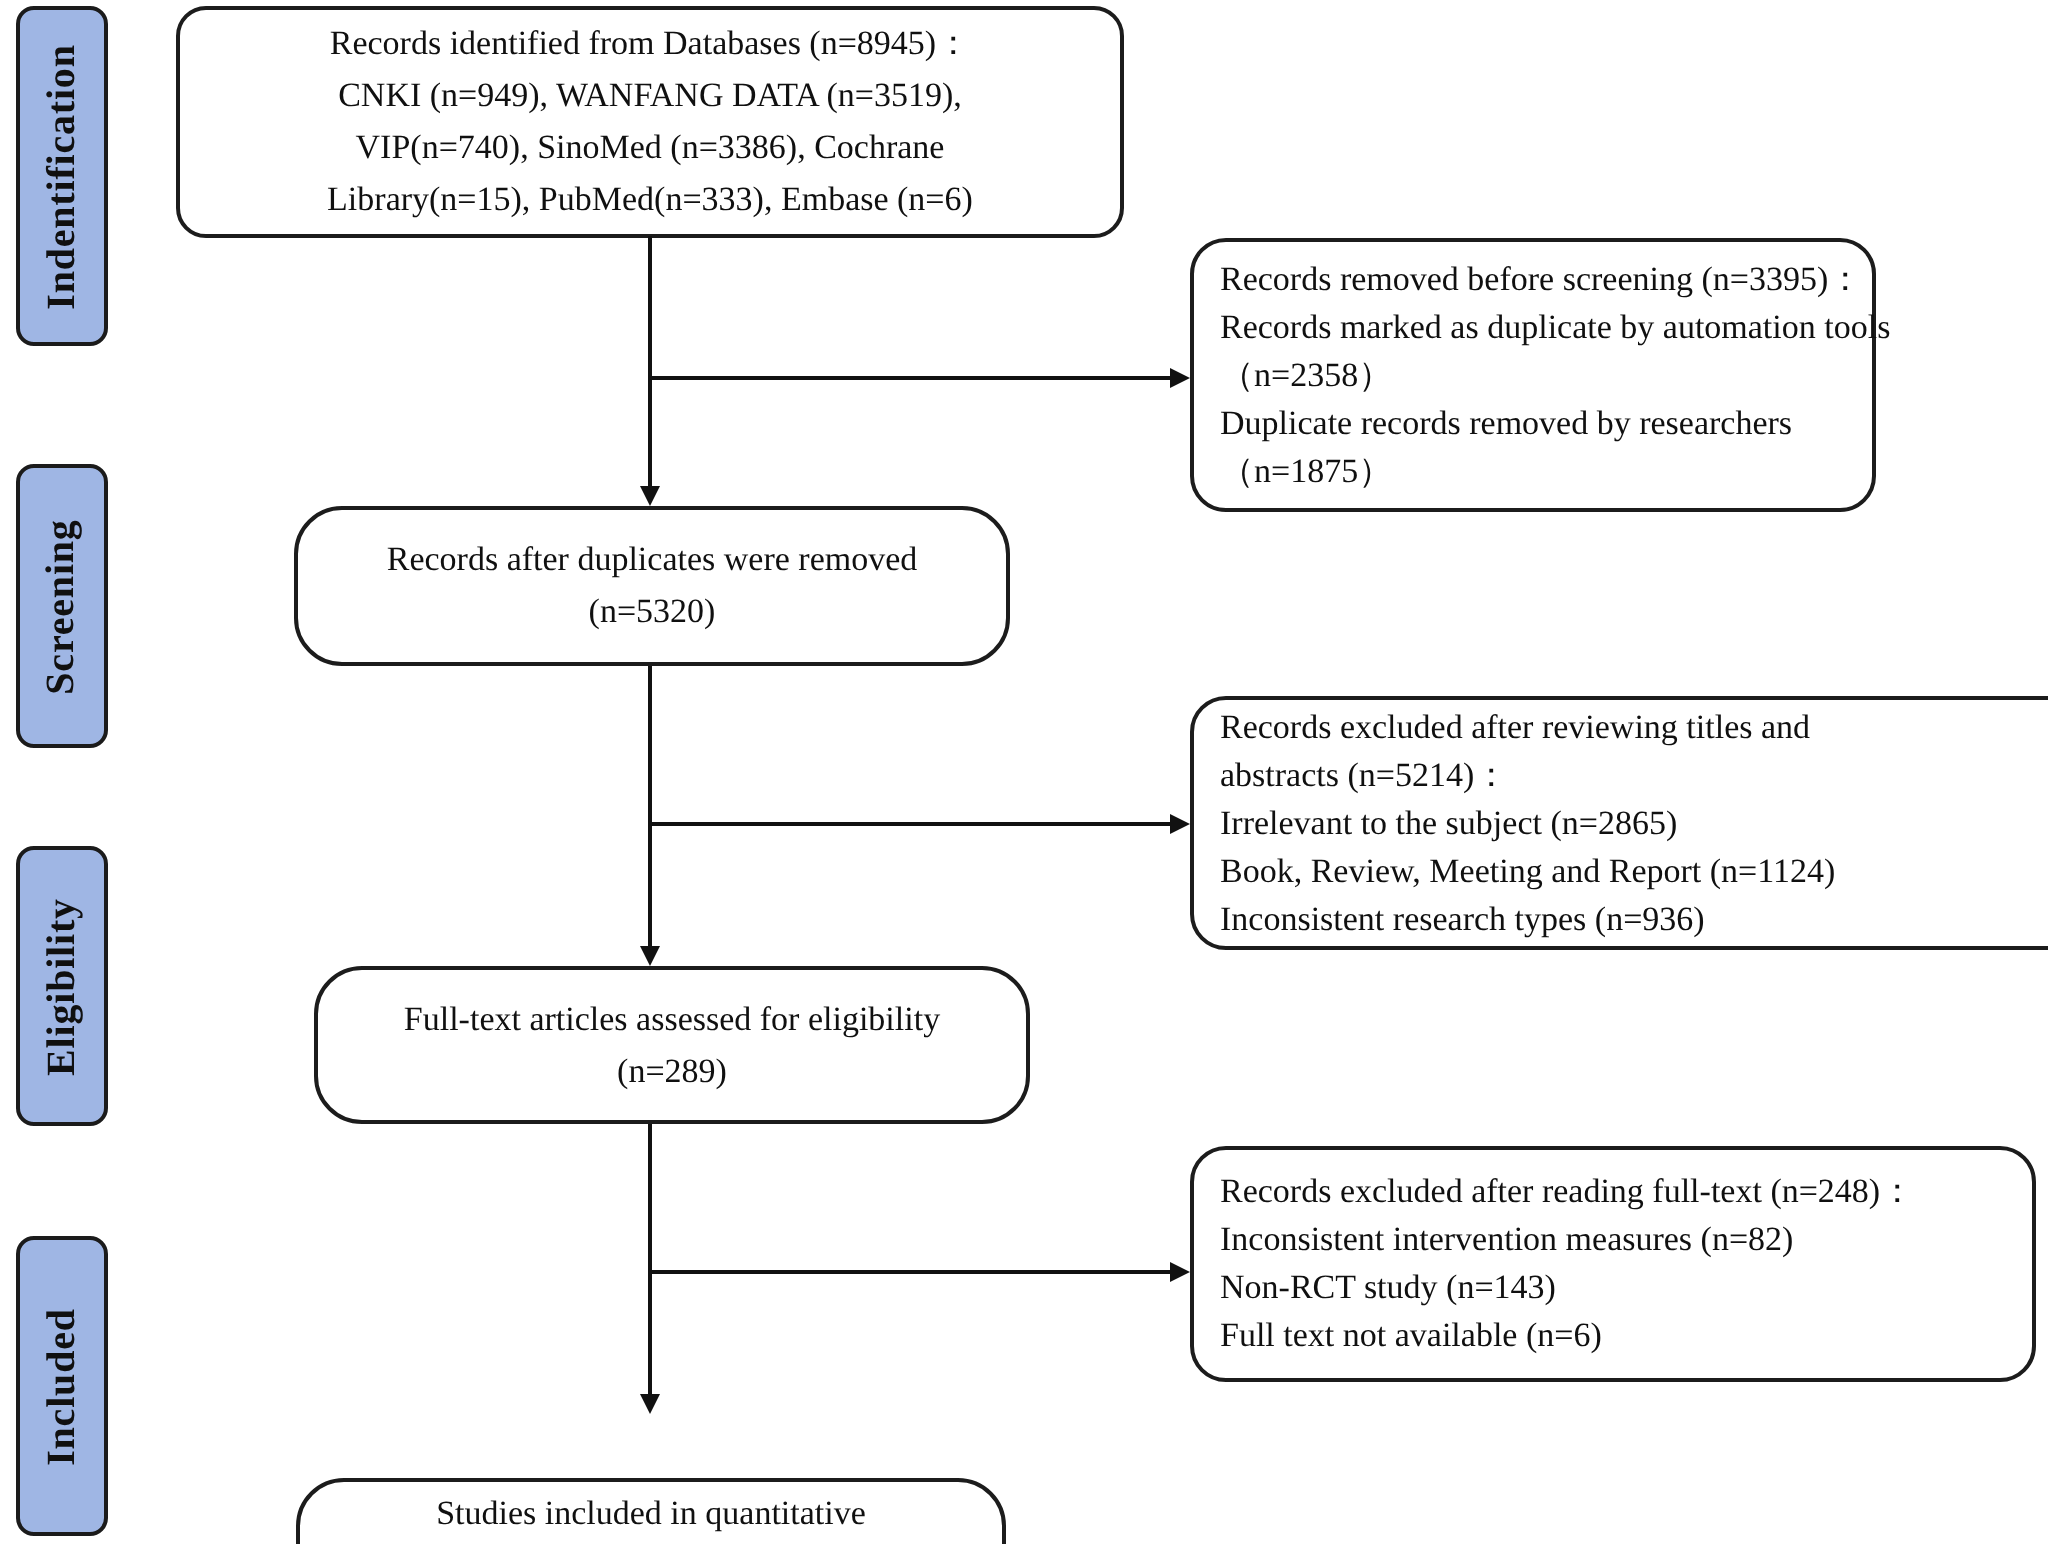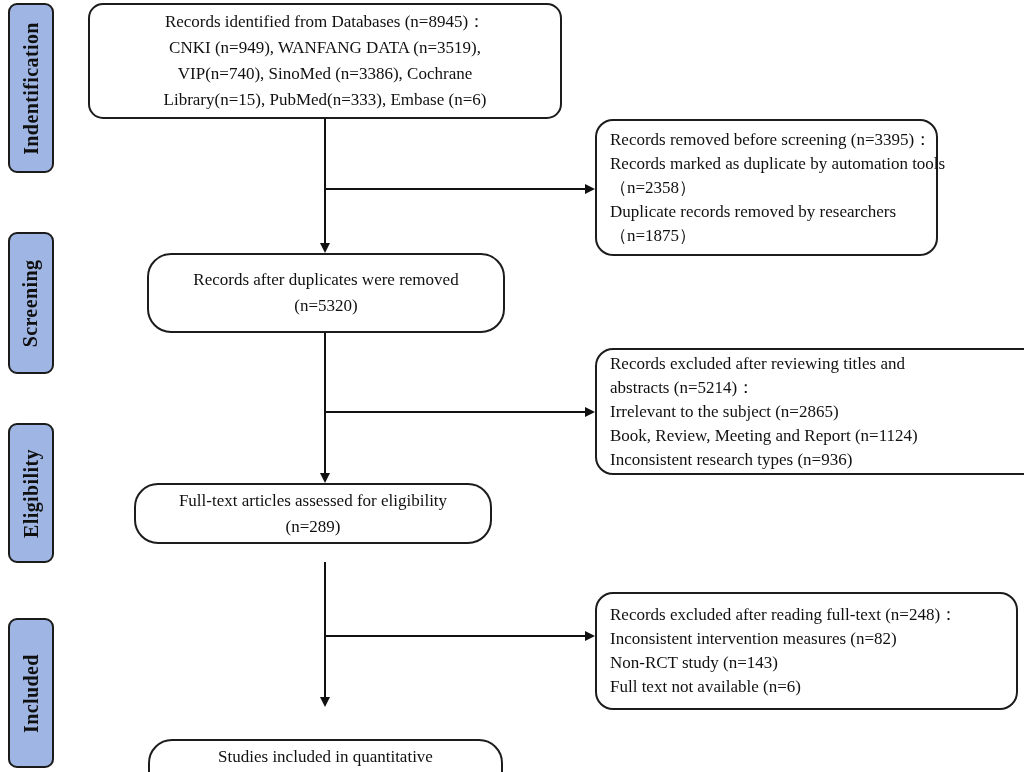--- a/index.html
+++ b/index.html
@@ -66,21 +66,21 @@
     <div class="line">CNKI (n=949), WANFANG DATA (n=3519),</div>
     <div class="line">VIP(n=740), SinoMed (n=3386), Cochrane</div>
     <div class="line">Library(n=15), PubMed(n=333), Embase (n=6)</div>
   </div>
 
   <div class="fbox centerbox" style="left:147px;top:253px;width:358px;height:80px">
     <div class="line">Records after duplicates were removed</div>
     <div class="line">(n=5320)</div>
   </div>
 
-  <div class="fbox centerbox" style="left:134px;top:483px;width:358px;height:61px">
+  <div class="fbox centerbox" style="left:157px;top:483px;width:358px;height:79px">
     <div class="line">Full-text articles assessed for eligibility</div>
     <div class="line">(n=289)</div>
   </div>
 
   <div class="fbox centerbox" style="left:148px;top:739px;width:355px;height:61px">
     <div class="line">Studies included in quantitative</div>
     <div class="line">syntheses (n=26)：</div>
   </div>
 
   <div class="fbox rightbox" style="left:595px;top:119px;width:343px;height:137px">
@@ -92,21 +92,21 @@
   </div>
 
   <div class="fbox rightbox" style="left:595px;top:348px;width:476px;height:127px">
     <div class="line">Records excluded after reviewing titles and</div>
     <div class="line">abstracts (n=5214)：</div>
     <div class="line">Irrelevant to the subject (n=2865)</div>
     <div class="line">Book, Review, Meeting and Report (n=1124)</div>
     <div class="line">Inconsistent research types (n=936)</div>
   </div>
 
-  <div class="fbox rightbox" style="left:595px;top:592px;width:423px;height:118px">
+  <div class="fbox rightbox" style="left:595px;top:573px;width:423px;height:118px">
     <div class="line">Records excluded after reading full-text (n=248)：</div>
     <div class="line">Inconsistent intervention measures (n=82)</div>
     <div class="line">Non-RCT study (n=143)</div>
     <div class="line">Full text not available (n=6)</div>
   </div>
 
   <div class="vline" style="left:324px;top:118px;height:126px"></div>
   <div class="vline" style="left:324px;top:333px;height:141px"></div>
   <div class="vline" style="left:324px;top:562px;height:136px"></div>
 

